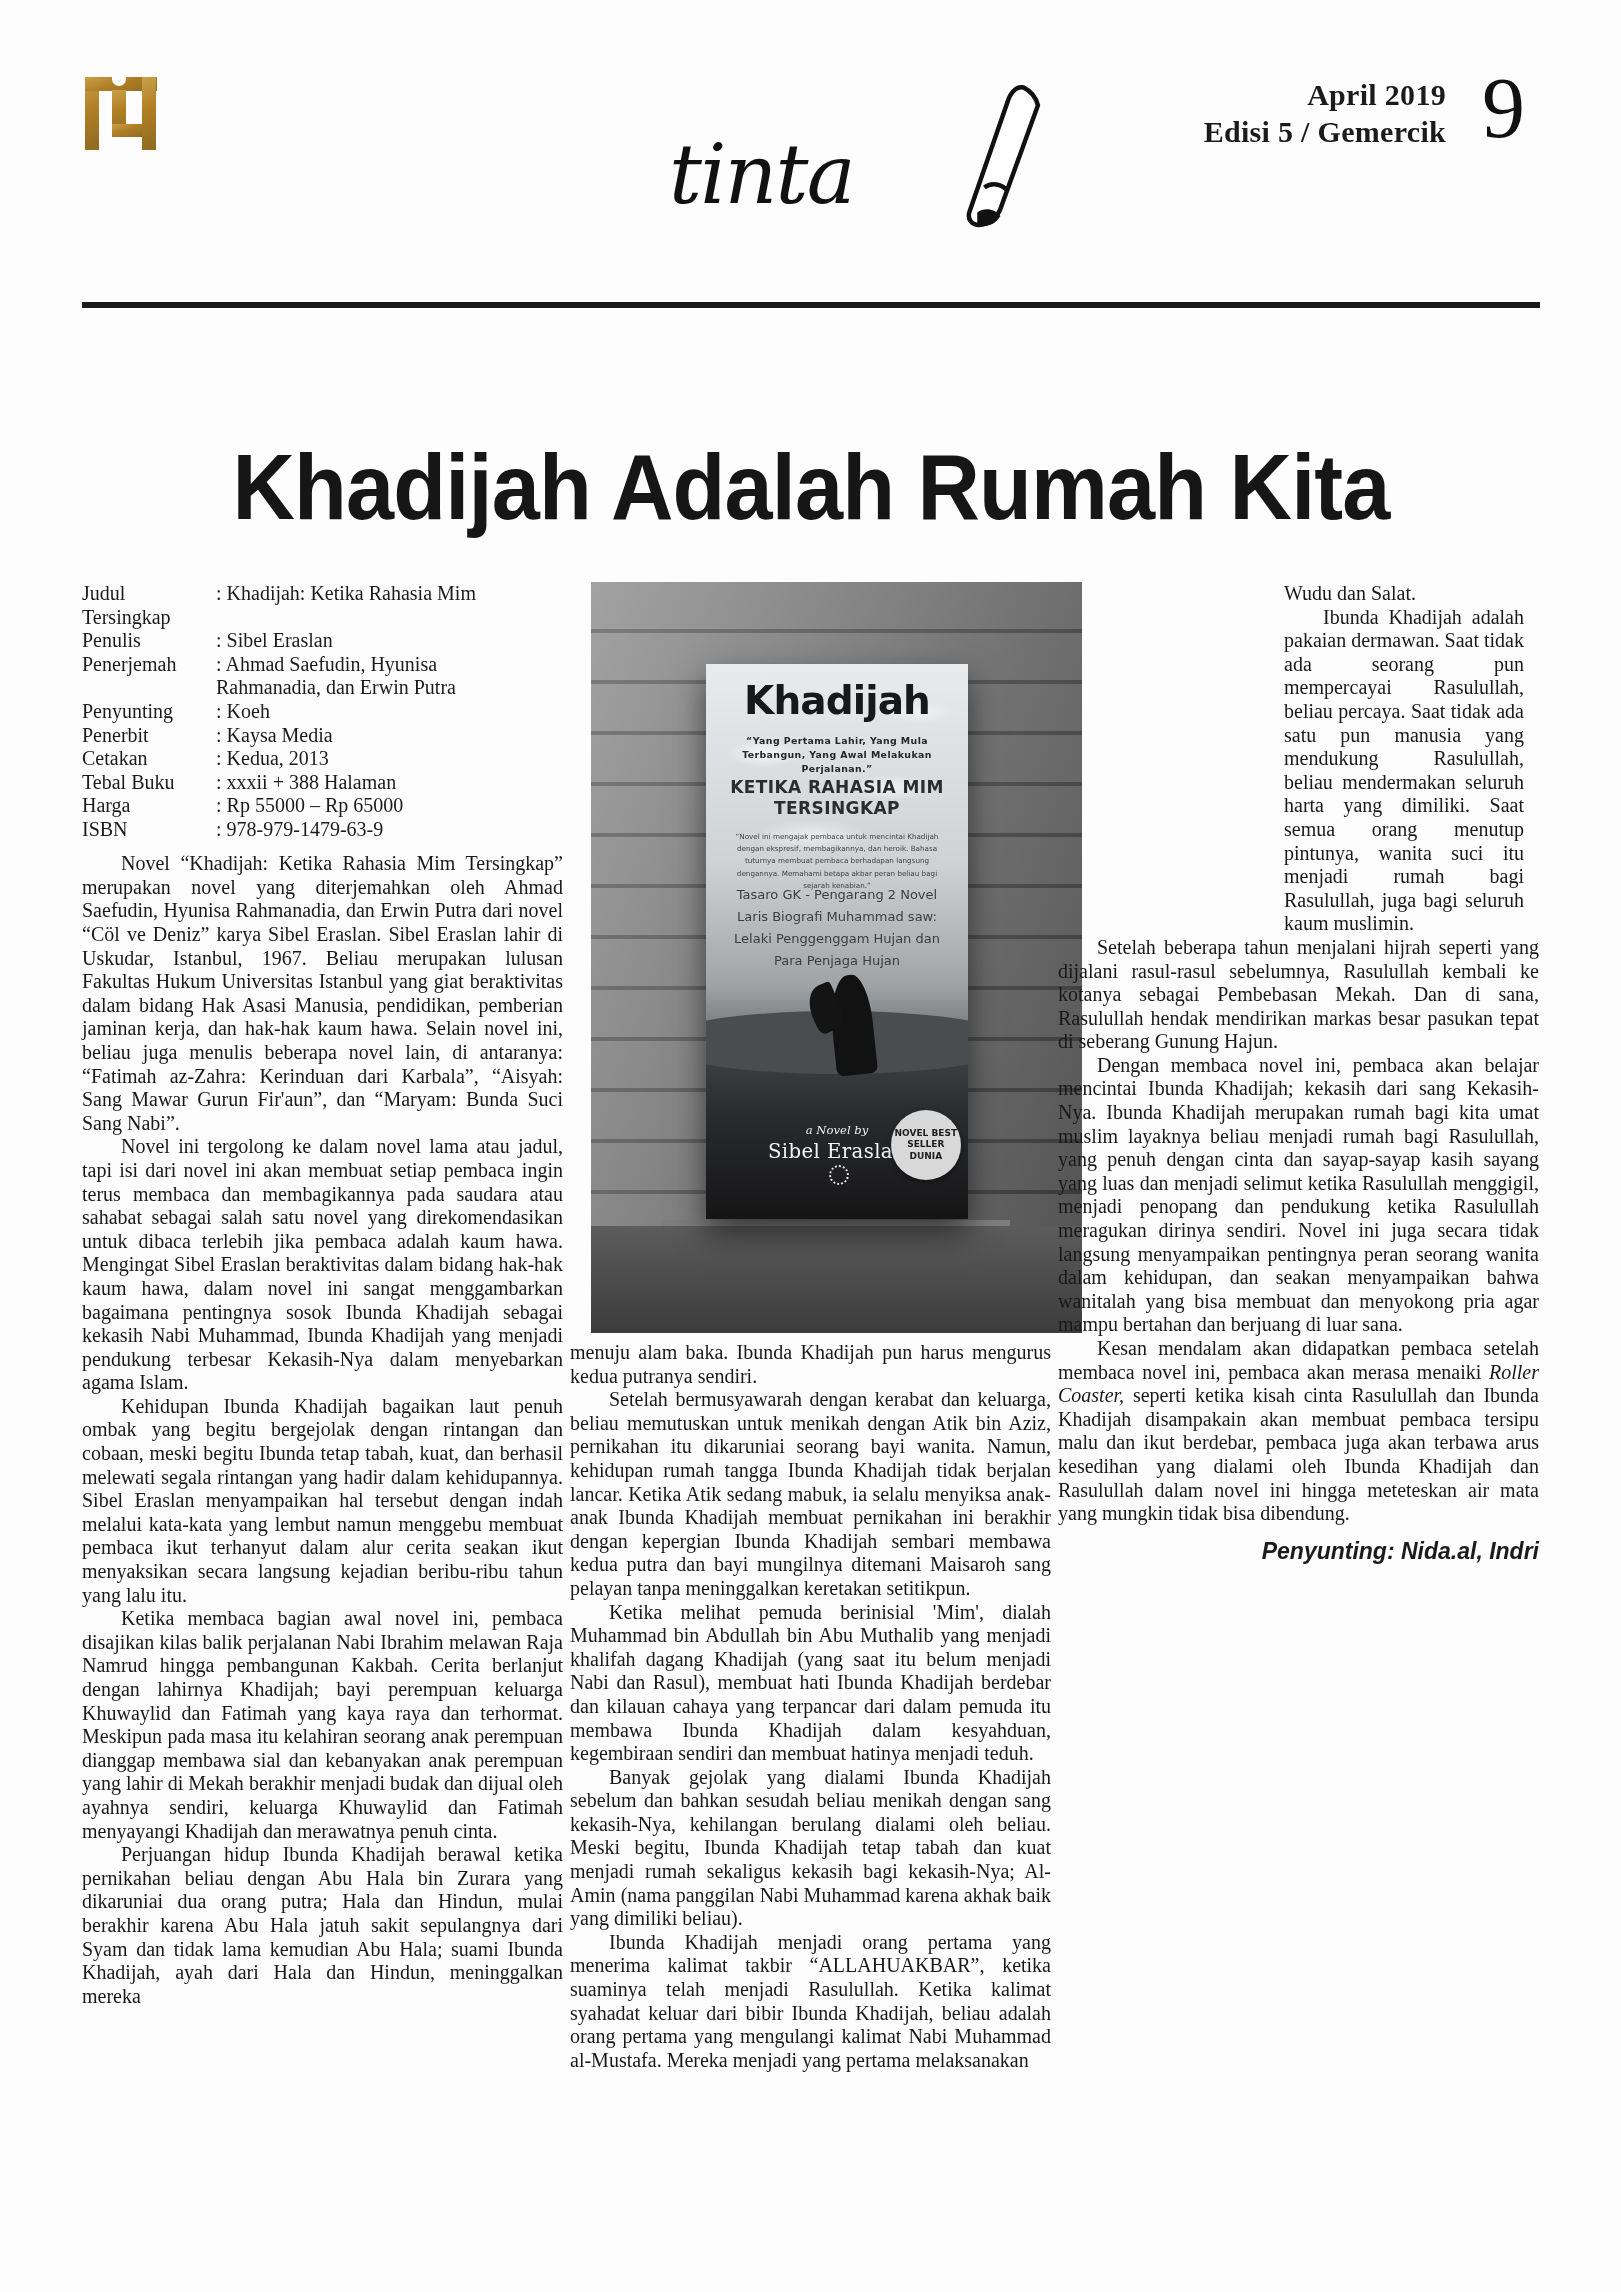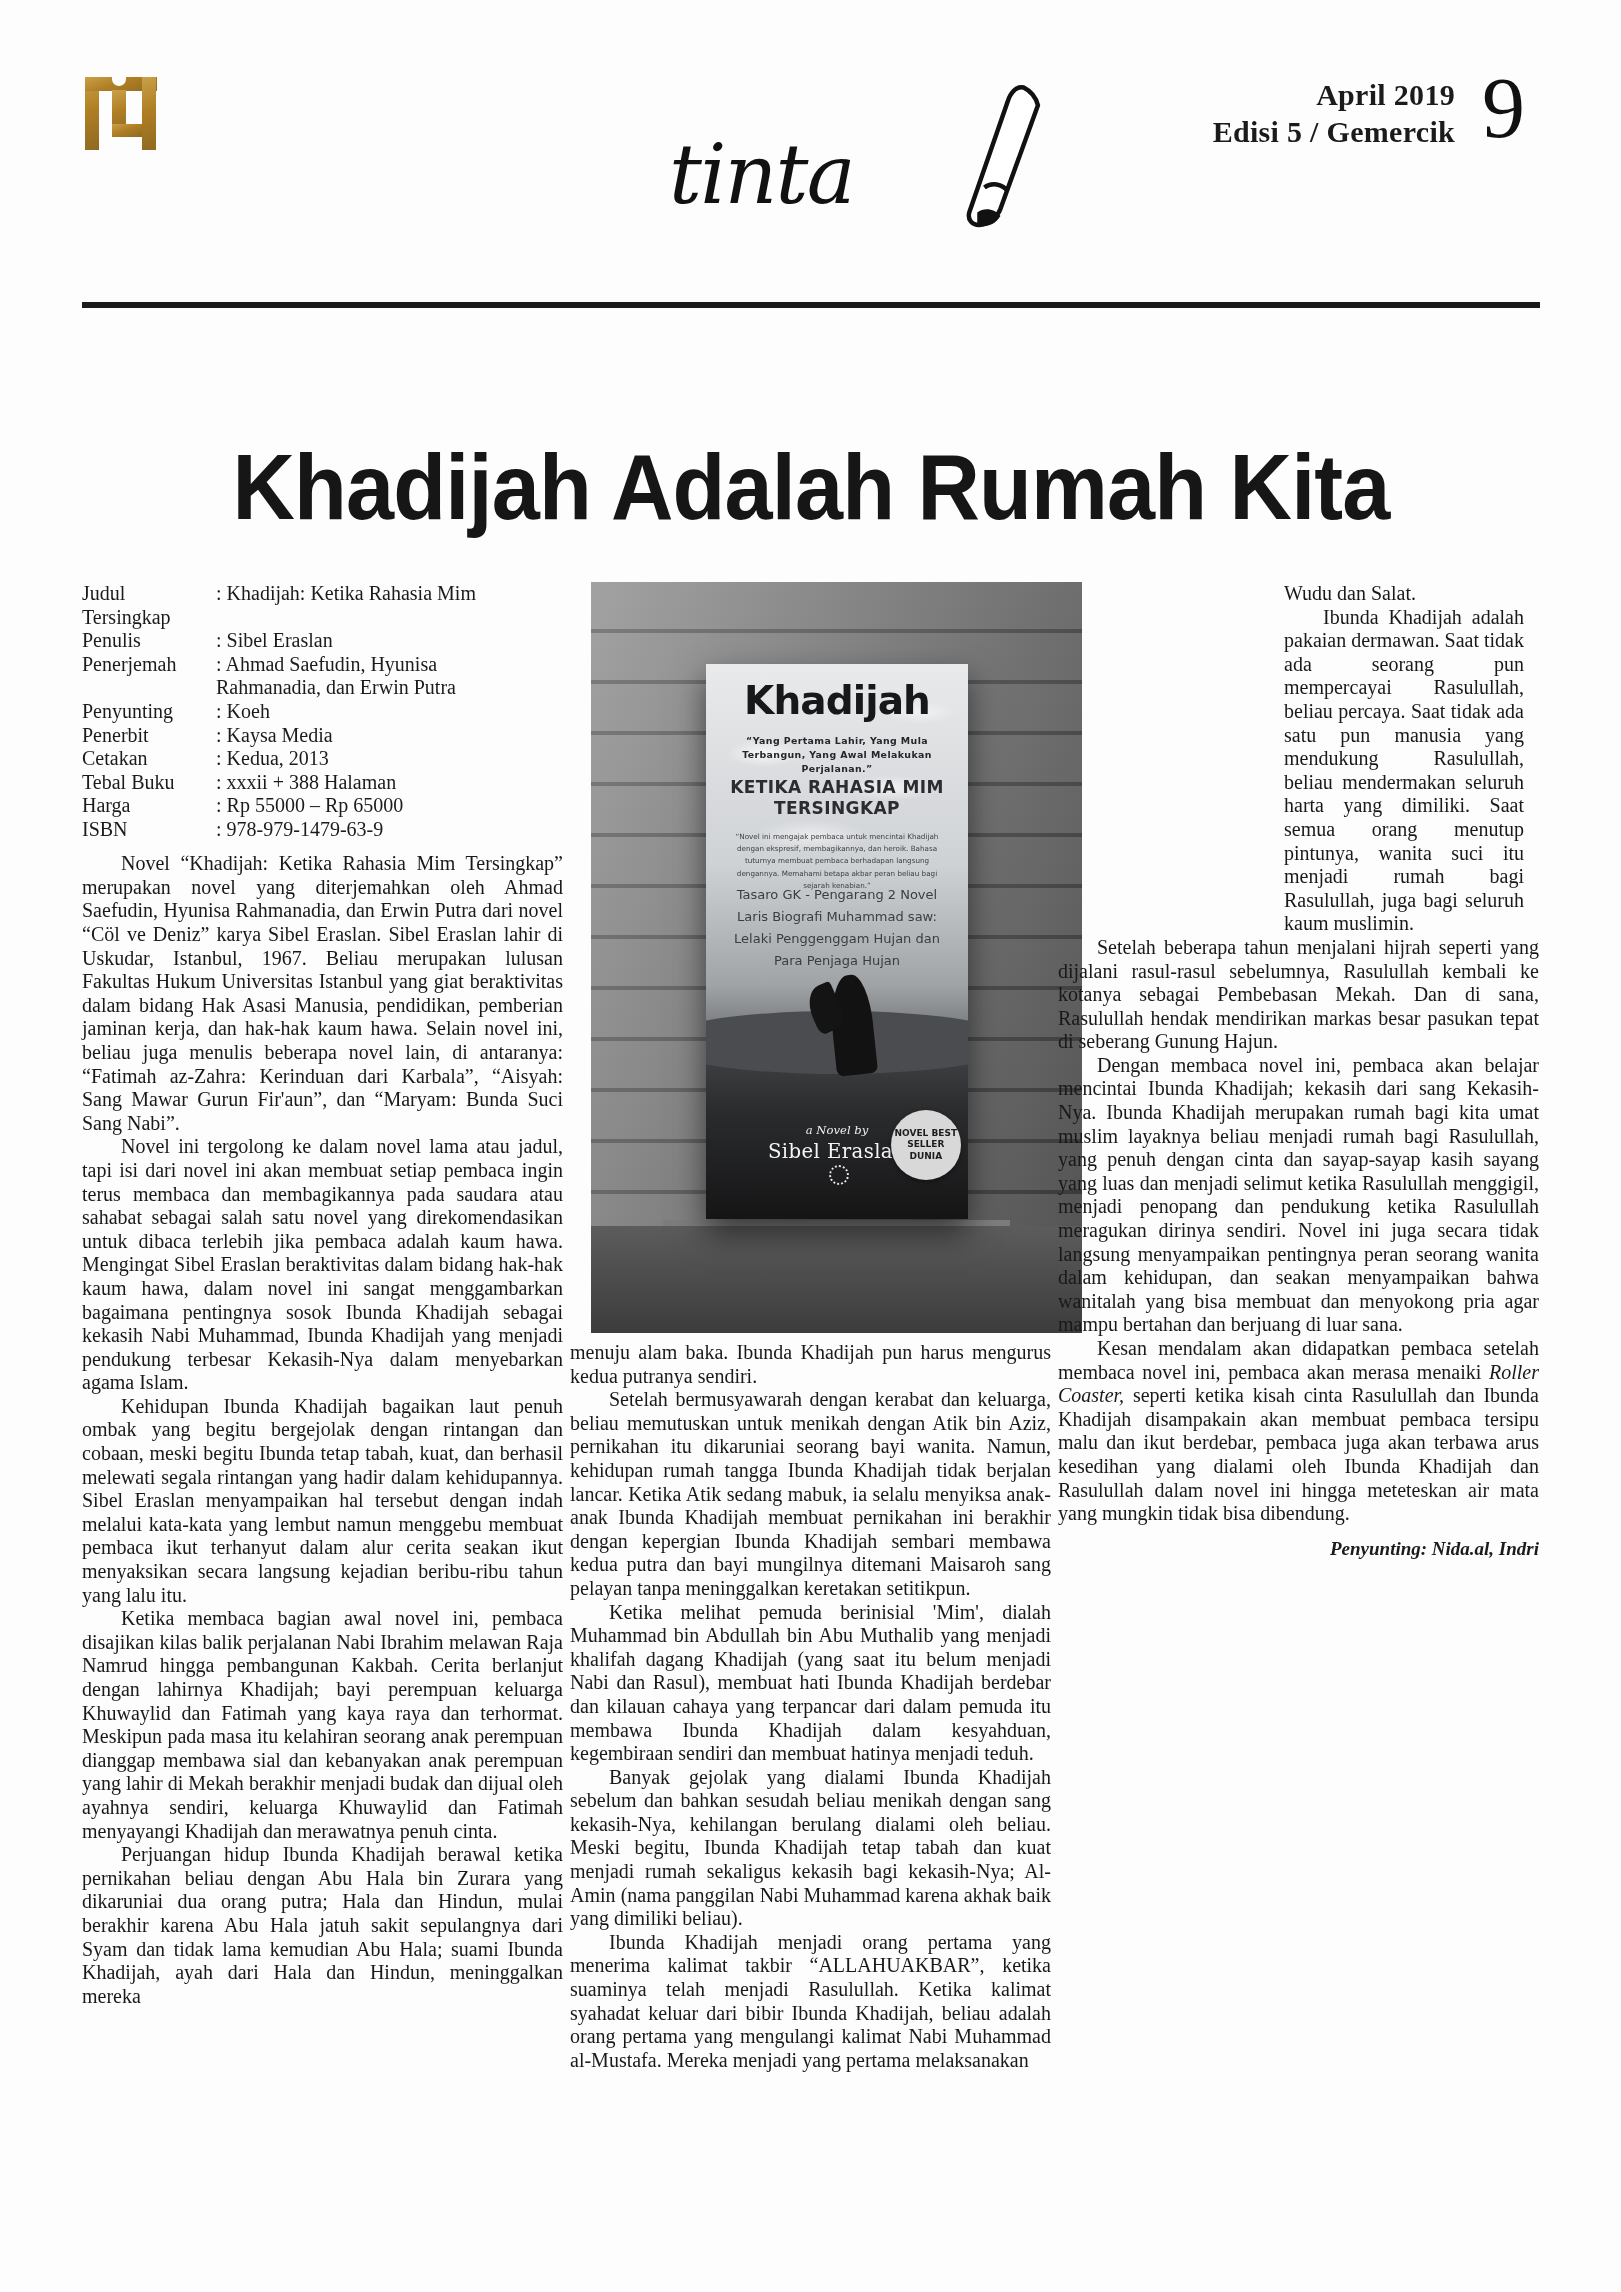--- a/index.html
+++ b/index.html
@@ -29,21 +29,21 @@
     font-family:"DejaVu Serif",serif;font-style:italic;font-size:82px;font-weight:400;
     letter-spacing:-1.8px;color:#111;line-height:1;
   }
   .brush{position:absolute;left:269px;top:-52px;}
 
   .issue{position:absolute;right:97px;top:77px;text-align:right;}
   .issue .dateline{
     font-family:"Liberation Serif",serif;font-weight:bold;font-size:30px;line-height:1.22;
     letter-spacing:0.3px;
   }
-  .issue-wrap{display:flex;align-items:flex-start;justify-content:flex-end;gap:27px;}
+  .issue-wrap{display:flex;align-items:flex-start;justify-content:flex-end;gap:36px;}
   .pagenum{
     font-family:"Liberation Serif",serif;font-size:86px;line-height:.9;font-weight:400;color:#111;
     margin-top:-7.2px;
   }
 
   .rule{position:absolute;left:82px;right:82px;height:6.3px;background:#1b1b1b;top:302px;}
 
   
   .headline{
     position:absolute;left:82px;right:82px;top:372px;text-align:center;
@@ -140,22 +140,22 @@
     font-family:"DejaVu Serif",serif;font-size:19.7px;color:#f4f4f4;letter-spacing:0.4px;}
   .cov-orn{position:absolute;left:50%;bottom:34px;width:16px;height:16px;margin-left:-8px;
     border-radius:50%;border:2.7px dotted #e8e8e8;}
   .badge{
     position:absolute;right:7.2px;bottom:39px;width:70px;height:70px;border-radius:50%;
     background:#d8d8d8;display:flex;align-items:center;justify-content:center;text-align:center;
     font-family:"DejaVu Sans",sans-serif;font-size:9px;font-weight:bold;color:#1d1d1d;
     line-height:1.25;box-shadow:0 1.8px 5.4px rgba(0,0,0,.4);}
 
   .byline{
-    font-family:Liberation Serif, serif;font-weight:bold;font-style:italic;
-    font-size:19px;text-align:right;margin-top:12.5px;
+    font-family:Liberation Sans, sans-serif;font-weight:bold;font-style:italic;
+    font-size:23px;text-align:right;margin-top:12.5px;
   }
 
   
   .col3 .wrapnarrow{width:240px;margin-left:226px;}
   .col3 .wrapnarrow p.body{width:240px;}
 </style>
 </head>
 <body>
 
 <div class="page">

